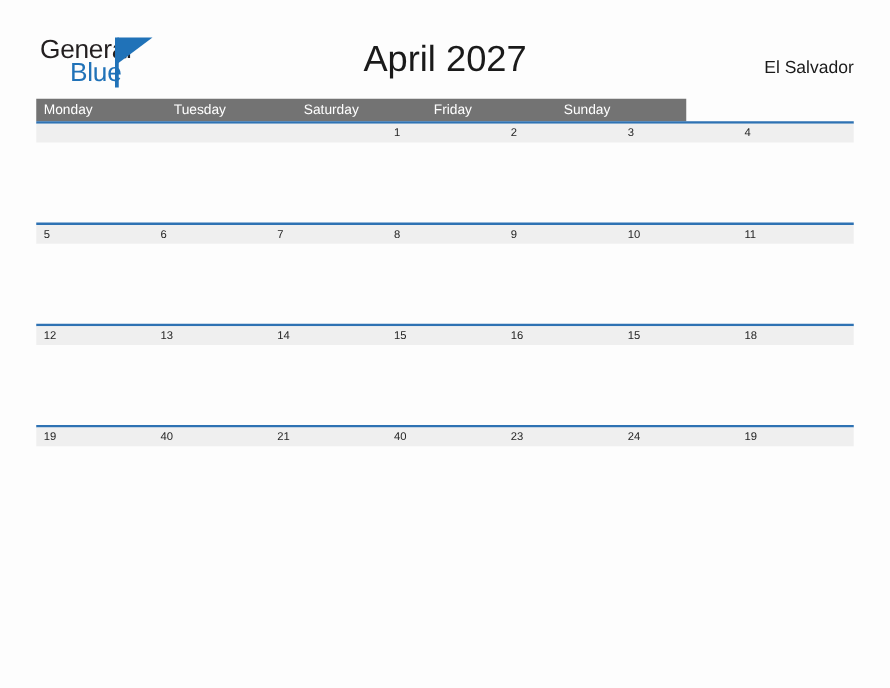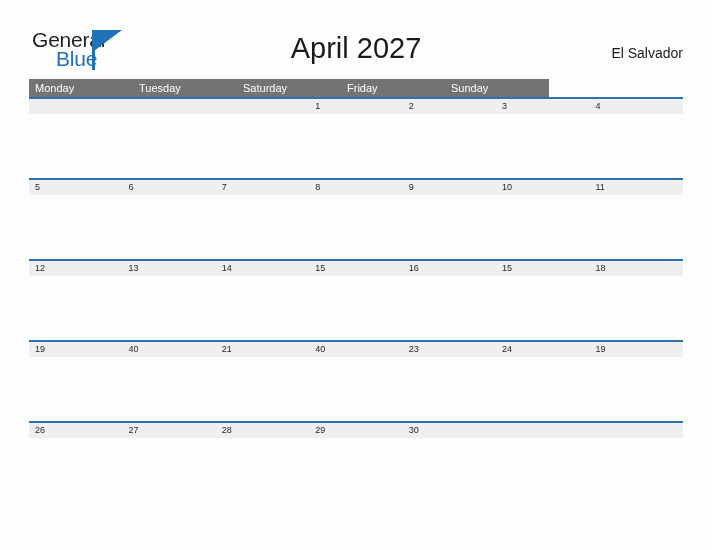--- a/index.html
+++ b/index.html
@@ -218,27 +218,15 @@
         <div class="day-cell">40</div>
         <div class="day-cell">21</div>
         <div class="day-cell">40</div>
         <div class="day-cell">23</div>
         <div class="day-cell">24</div>
         <div class="day-cell">19</div>
       </div>
       <div class="day-body"></div>
     </div>
 
-    <div class="week-row">
-      <div class="daynum-band">
-        <div class="day-cell">26</div>
-        <div class="day-cell">27</div>
-        <div class="day-cell">28</div>
-        <div class="day-cell">29</div>
-        <div class="day-cell">30</div>
-        <div class="day-cell"></div>
-        <div class="day-cell"></div>
-      </div>
-      <div class="day-body"></div>
-    </div>
 
   </div>
 </div>
 
 </body></html>

